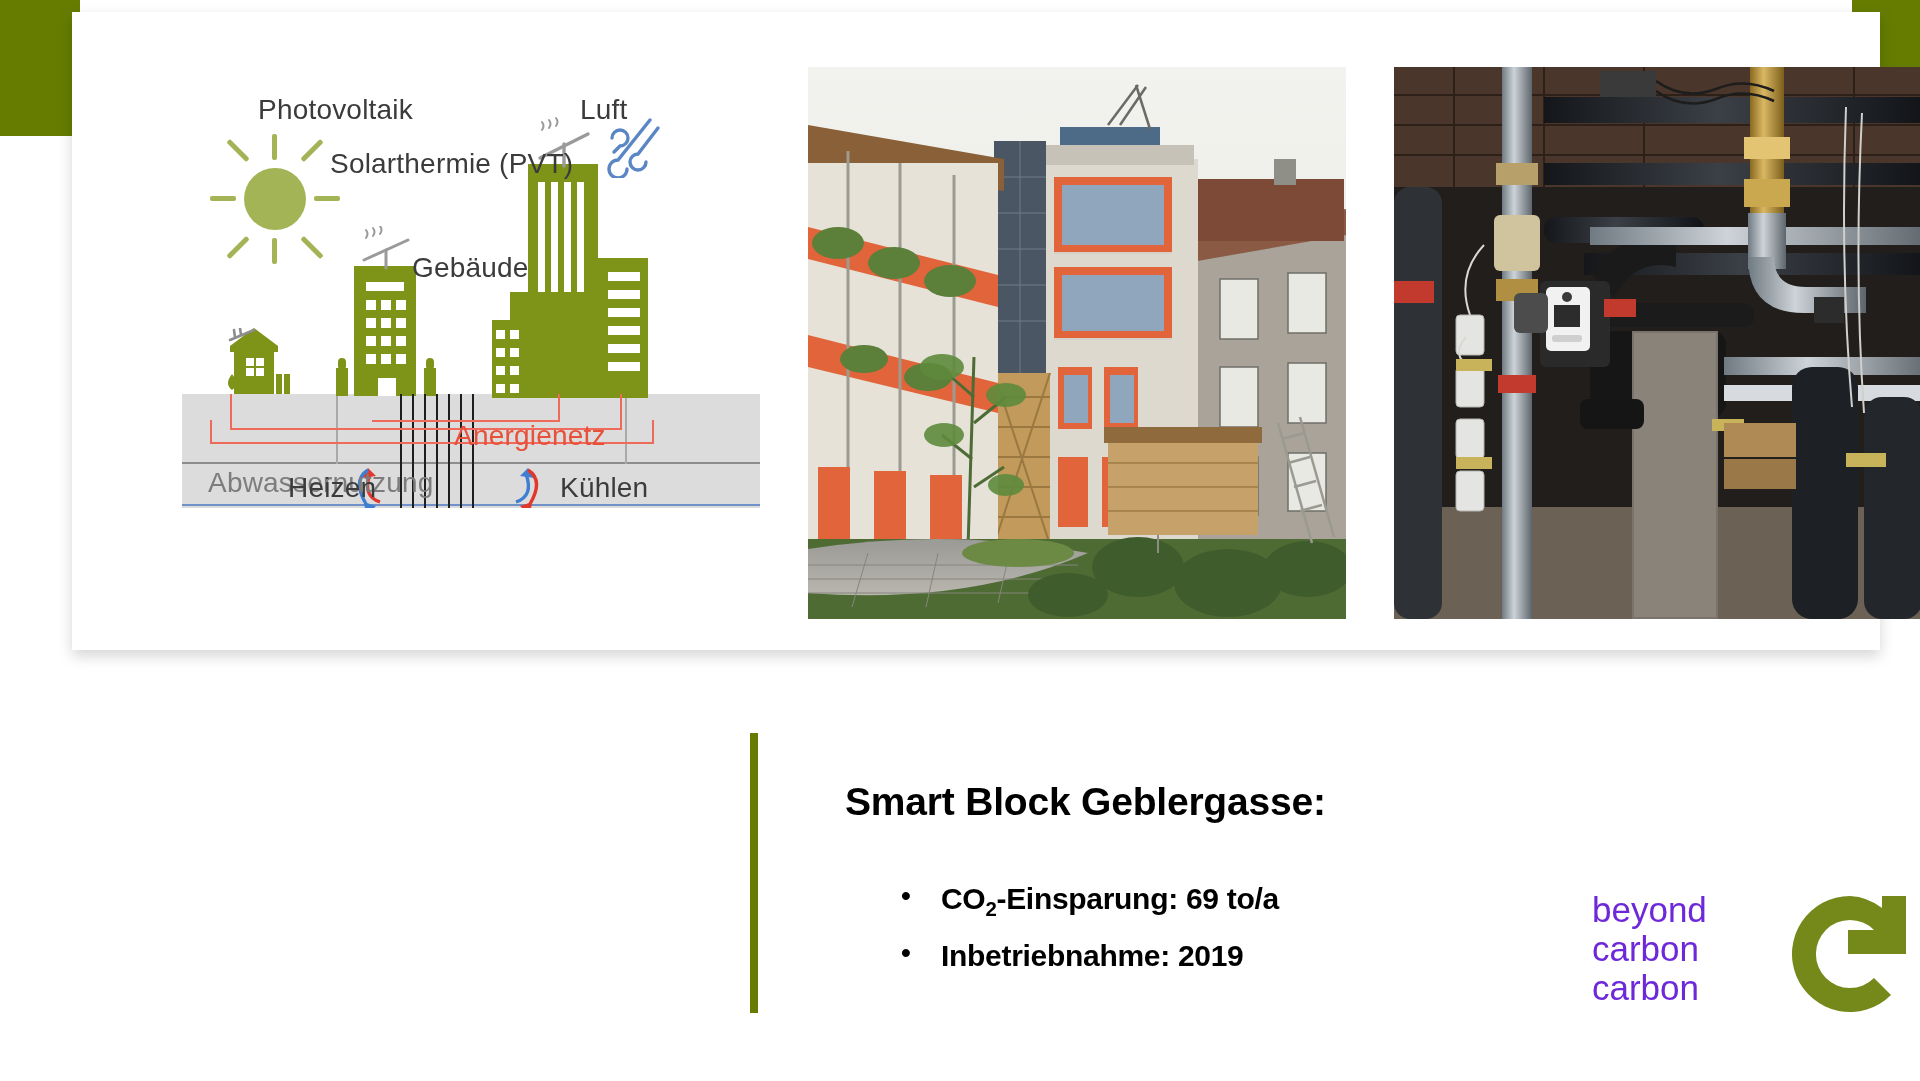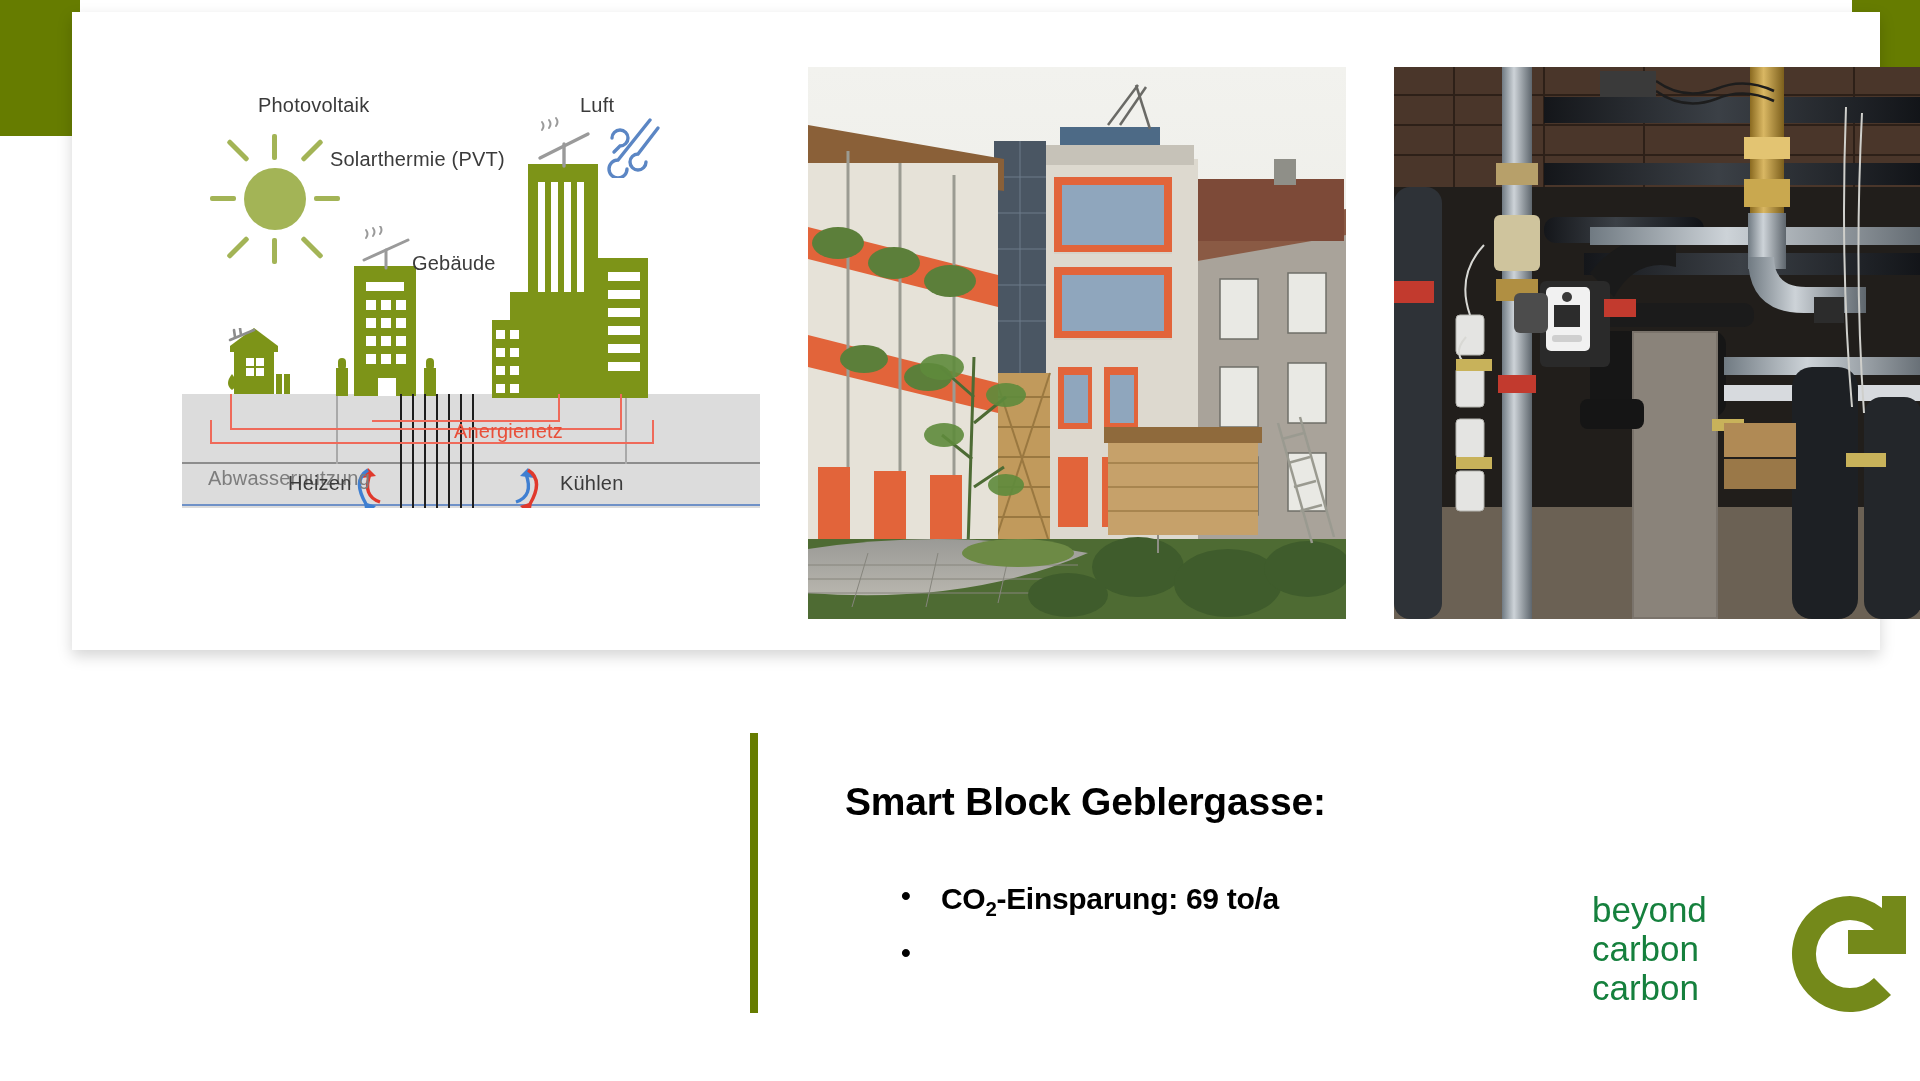--- a/index.html
+++ b/index.html
@@ -19,21 +19,21 @@
     position:absolute;left:72px;top:12px;width:1808px;height:638px;
     background:#ffffff;
     box-shadow:0 6px 14px rgba(0,0,0,.17);
   }
 
   
   #diagram{
     position:absolute;left:110px;top:46px;width:578px;height:450px;
     background:#ffffff;overflow:hidden;
   }
-  .dia-label{position:absolute;color:#3b3b3b;font-size:20px;letter-spacing:.2px;white-space:nowrap;text-align:right;}
+  .dia-label{position:absolute;color:#3b3b3b;font-size:28px;letter-spacing:.2px;white-space:nowrap;text-align:right;}
   .dia-label.gray{color:#7d7d7d;}
   .dia-label.red{color:#e8503a;}
 
   
   #ground{position:absolute;left:0;top:336px;width:578px;height:150px;background:#dcdcdc;}
   .ground-line{position:absolute;height:2px;}
   #line-abwasser{left:0;top:404px;width:578px;background:#8d8d8d;}
   #line-grundwasser{left:0;top:446px;width:578px;background:#6f91c7;}
   .vert-sep{position:absolute;width:2px;background:#a9a9a9;}
 
@@ -66,21 +66,21 @@
   #bullets{margin:58px 0 0 0;padding:0;list-style:none;}
   #bullets li{
     position:relative;font-size:30px;font-weight:bold;margin-bottom:18px;
     padding-left:96px;letter-spacing:-.3px;
   }
   #bullets li .bullet-dot{position:absolute;left:56px;top:-2px;font-size:28px;font-weight:bold;}
   sub{font-size:.68em;}
 
   
   #logo{position:absolute;left:1592px;top:890px;width:300px;height:130px;}
-  #logo-words{position:absolute;left:0;top:0;color:#15803d;font-size:35px;line-height:39px;font-weight:500;}
+  #logo-words{position:absolute;left:0;top:0;color:#6d28d9;font-size:35px;line-height:39px;font-weight:500;}
   #logo-mark{position:absolute;left:196px;top:2px;width:124px;height:124px;}
 </style>
 </head>
 <body>
 
 <div id="corner-tl" class="corner-block"></div>
 <div id="corner-tr" class="corner-block"></div>
 
 <div id="media-card">
 
@@ -516,21 +516,21 @@
 
 <div id="caption">
   <div id="caption-title">Smart Block Geblergasse:</div>
   <ul id="bullets">
     <li>
       <span class="bullet-dot">•</span>
       <span>CO</span><sub>2</sub><span>-Einsparung: 69 to/a</span>
     </li>
     <li>
       <span class="bullet-dot">•</span>
-      <sub></sub><span></span>
+      <span>Inbetriebnahme: 2019</span><sub></sub><span></span>
     </li>
   </ul>
 </div>
 
 <div id="logo">
   <div id="logo-words">
     <div>beyond</div>
     <div>carbon</div>
     <div>carbon</div>
   </div>

